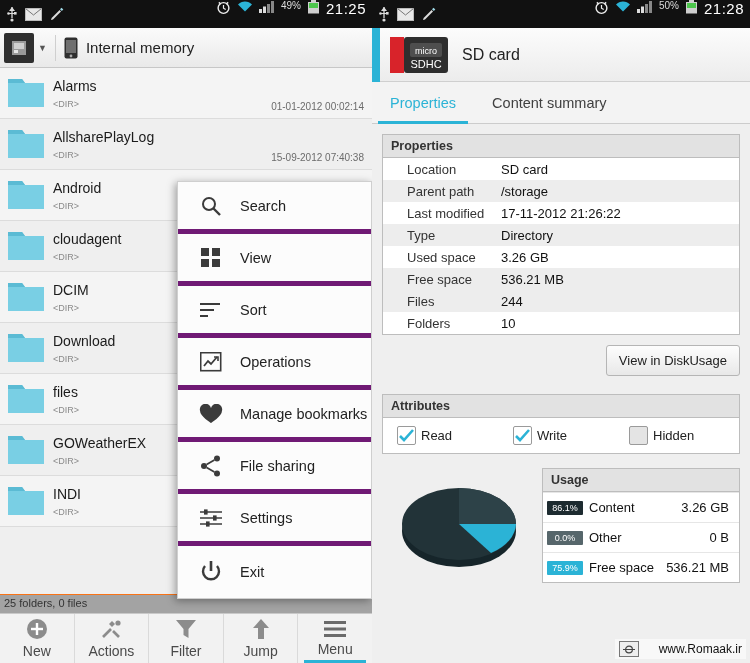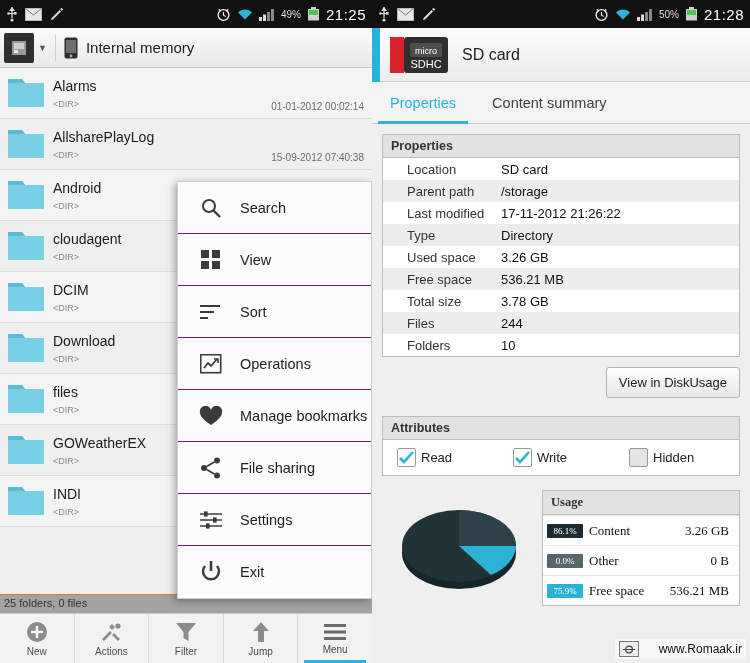--- a/index.html
+++ b/index.html
@@ -16,21 +16,21 @@
   .screen-right { width: 378px; height: 663px; }
 
   
   .statusbar {
     height: 28px; background: #111; color: #fff;
     display: flex; align-items: center; padding: 0 6px;
     font-size: 12px; position: relative;
   }
   .sb-left { display: flex; align-items: center; gap: 7px; }
   .sb-right { position: absolute; right: 6px; top: 0; height: 28px;
-     display: flex; align-items: center; gap: 6px; }
+     display: flex; gap: 6px; }
   .sb-clock { font-size: 15px; color: #fff; letter-spacing: 0.5px; }
   .sb-batt-txt { font-size: 10px; color: #ddd; }
   svg { display: block; }
 
   
   .titlebar {
     height: 40px; background: linear-gradient(#fbfbfb,#e9e9e9);
     border-bottom: 1px solid #c7c7c7;
     display: flex; align-items: center; padding: 0 4px;
   }
@@ -67,33 +67,33 @@
   .bottombar {
     position: absolute; left: 0; bottom: 0; width: 372px; height: 50px;
     background: #f2f2f2; border-top: 1px solid #c9c9c9;
     display: flex;
   }
   .bb-item {
     flex: 1; display: flex; flex-direction: column; align-items: center;
     justify-content: center; border-right: 1px solid #dadada; position: relative;
   }
   .bb-item:last-child { border-right: none; }
-  .bb-label { font-size: 10px; color: #4a4a4a; margin-top: 3px; }
+  .bb-label { font-size: 14px; color: #4a4a4a; margin-top: 3px; }
   .bb-underline { position: absolute; left: 6px; right: 6px; bottom: 0; height: 3px; background: #2bb3d6; }
 
   
   .menu {
     position: absolute; left: 177px; top: 181px; width: 195px;
     background: #fcfcfc; border: 1px solid #cfcfcf;
     box-shadow: -2px 2px 8px rgba(0,0,0,.35);
     z-index: 20;
   }
   .menu-item {
     height: 52px; display: flex; align-items: center; padding-left: 16px;
-    border-bottom: 1px solid #701a75;
+    border-bottom: 5px solid #701a75;
   }
   .menu-item:last-child { border-bottom: none; }
   .menu-ico { width: 34px; display: flex; align-items: center; justify-content: center; }
   .menu-label { font-size: 14.5px; color: #222; margin-left: 12px; }
 
   
   .sd-header {
     height: 54px; background: linear-gradient(#fcfcfc,#ececec);
     display: flex; align-items: center; border-bottom: 1px solid #cfcfcf;
   }
@@ -126,21 +126,21 @@
 
   .attr-row { display: flex; align-items: center; padding: 8px 4px; }
   .attr-item { flex: 1; display: flex; align-items: center; gap: 5px; padding-left: 10px; }
   .cb {
     width: 19px; height: 19px; border: 1px solid #9a9a9a; background: #fff;
     border-radius: 2px; display: flex; align-items: center; justify-content: center;
   }
   .cb.off { background: #e4e4e4; }
   .attr-label { font-size: 13px; color: #222; }
 
-  .usage-wrap { display: flex; align-items: flex-start; margin: 14px 10px 8px 10px; font-family: Liberation Serif, serif; }
+  .usage-wrap { display: flex; align-items: flex-start; margin: 14px 10px 8px 10px; }
   .pie-box { width: 160px; height: 110px; display: flex; align-items: center; justify-content: center; }
   .usage-panel { flex: 1; border: 1px solid #bdbdbd; background: #fff; }
   .u-row { display: flex; align-items: center; height: 30px; font-size: 13px; border-top: 1px solid #e6e6e6; }
   .u-badge {
     width: 36px; text-align: center; font-size: 9px; color: #fff;
     padding: 2px 0; margin: 0 6px 0 4px; border-radius: 1px;
   }
   .u-name { flex: 1; color: #111; }
   .u-val { padding-right: 10px; color: #111; }
 
@@ -603,24 +603,20 @@
         <div class="prop-v">Directory</div>
       </div>
       <div class="prop-row">
         <div class="prop-k">Used space</div>
         <div class="prop-v">3.26 GB</div>
       </div>
       <div class="prop-row alt">
         <div class="prop-k">Free space</div>
         <div class="prop-v">536.21 MB</div>
       </div>
-      <div class="prop-row">
-        <div class="prop-k">Total size</div>
-        <div class="prop-v">3.78 GB</div>
-      </div>
       <div class="prop-row alt">
         <div class="prop-k">Files</div>
         <div class="prop-v">244</div>
       </div>
       <div class="prop-row">
         <div class="prop-k">Folders</div>
         <div class="prop-v">10</div>
       </div>
     </div>
 

